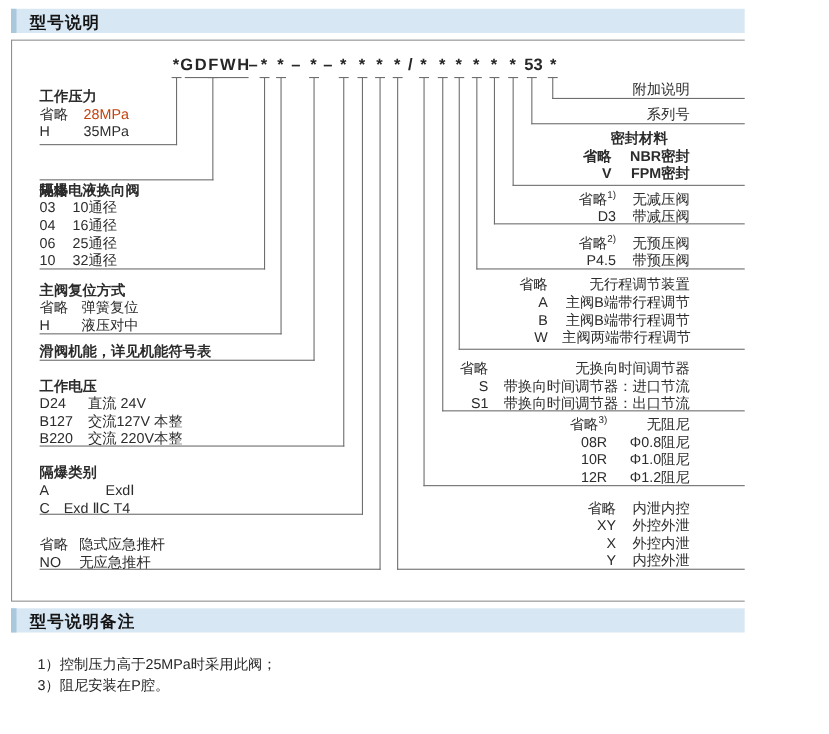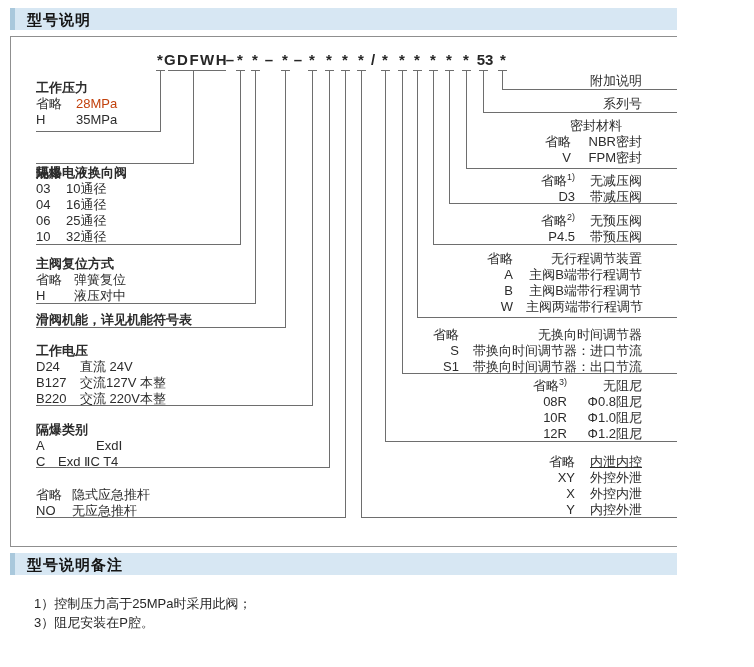--- a/index.html
+++ b/index.html
@@ -16,21 +16,21 @@
   .code-tok.word{letter-spacing:1.5px;}
   .hline{position:absolute;height:0;border-top:1px solid #6e6e6e;}
   .conn{position:absolute;}
   .conn.cl{border-right:1px solid #6e6e6e;border-bottom:1px solid #6e6e6e;}
   .conn.cr{border-left:1px solid #6e6e6e;border-bottom:1px solid #6e6e6e;}
   .lsec{position:absolute;left:36px;font-size:13px;white-space:pre;}
   .lsec .title{font-weight:bold;height:16px;line-height:15px;}
   .lrow{height:16px;line-height:15px;display:flex;}
   .lrow .k{display:inline-block;flex:none;}
   .muted{color:#c2410c;}
-  .rsec{position:absolute;right:35px;font-size:13px;padding-left:15px;}
+  .rsec{position:absolute;right:50px;font-size:13px;padding-left:15px;}
   .rrow{height:16px;line-height:15px;display:flex;justify-content:flex-end;
         align-items:baseline;gap:13px;white-space:pre;}
   .rrow .k{text-align:right;}
   .rrow .v{display:inline-block;text-align:right;flex:none;}
   sup{font-size:9px;line-height:0;}
   .notes{position:absolute;left:34px;top:594px;font-size:13px;color:#262626;}
   .note-item{height:19px;line-height:19px;white-space:pre;}
 </style>
 </head>
 <body>
@@ -100,21 +100,21 @@
       <div class="lsec" style="top: 487px;"><div class="lrow"><div class="k" style="width: 36px;">省略</div><div class="v">隐式应急推杆</div></div><div class="lrow"><div class="k" style="width: 36px;">NO</div><div class="v">无应急推杆</div></div></div>
       <div class="conn cr" style="left: 502px; top: 70px; width: 205px; height: 19px;"></div>
       <div class="rsec" style="top: 73px;">
         <div class="rrow"><div class="v">附加说明</div></div>
       </div>
       <div class="conn cr" style="left: 483px; top: 70px; width: 224px; height: 42px;"></div>
       <div class="rsec" style="top: 96px;">
         <div class="rrow"><div class="v">系列号</div></div>
       </div>
       <div class="conn cr" style="left: 466px; top: 70px; width: 241px; height: 98px;"></div>
-      <div class="rsec" style="top: 118px;">
+      <div class="rsec" style="top: 118px; font-weight: bold;">
         <div class="rrow"><div class="v" style="width: 58px; margin-right: 20px;">密封材料</div></div>
         <div class="rrow"><div class="k"><span>省略</span></div><div class="v" style="width: 58px;">NBR密封</div></div>
         <div class="rrow"><div class="k"><span>V</span></div><div class="v" style="width: 58px;">FPM密封</div></div>
       </div>
       <div class="conn cr" style="left: 449px; top: 70px; width: 258px; height: 133px;"></div>
       <div class="rsec" style="top: 173px;">
         <div class="rrow"><div class="k"><span>省略</span><sup>1)</sup></div><div class="v" style="width: 54px;">无减压阀</div></div>
         <div class="rrow"><div class="k"><span>D3</span></div><div class="v" style="width: 54px;">带减压阀</div></div>
       </div>
       <div class="conn cr" style="left: 433px; top: 70px; width: 274px; height: 174px;"></div>
@@ -137,21 +137,21 @@
       </div>
       <div class="conn cr" style="left: 385px; top: 70px; width: 322px; height: 371px;"></div>
       <div class="rsec" style="top: 378px;">
         <div class="rrow"><div class="k"><span>省略</span><sup>3)</sup></div><div class="v" style="width: 62px;">无阻尼</div></div>
         <div class="rrow"><div class="k"><span>08R</span></div><div class="v" style="width: 62px;">Φ0.8阻尼</div></div>
         <div class="rrow"><div class="k"><span>10R</span></div><div class="v" style="width: 62px;">Φ1.0阻尼</div></div>
         <div class="rrow"><div class="k"><span>12R</span></div><div class="v" style="width: 62px;">Φ1.2阻尼</div></div>
       </div>
       <div class="conn cr" style="left: 361px; top: 70px; width: 346px; height: 447px;"></div>
       <div class="rsec" style="top: 454px;">
-        <div class="rrow"><div class="k"><span>省略</span></div><div class="v" style="width: 54px; text-decoration: underline;">内泄内控</div></div>
+        <div class="rrow"><div class="k"><span>省略</span></div><div class="v" style="width: 54px;">内泄内控</div></div>
         <div class="rrow"><div class="k"><span>XY</span></div><div class="v" style="width: 54px;">外控外泄</div></div>
         <div class="rrow"><div class="k"><span>X</span></div><div class="v" style="width: 54px;">外控内泄</div></div>
         <div class="rrow"><div class="k"><span>Y</span></div><div class="v" style="width: 54px;">内控外泄</div></div>
       </div>
     </div>
 
   <div class="bar" style="top:553px;">
     <span class="bar-accent"></span>
     <span class="bar-title">型号说明备注</span>
   </div>

